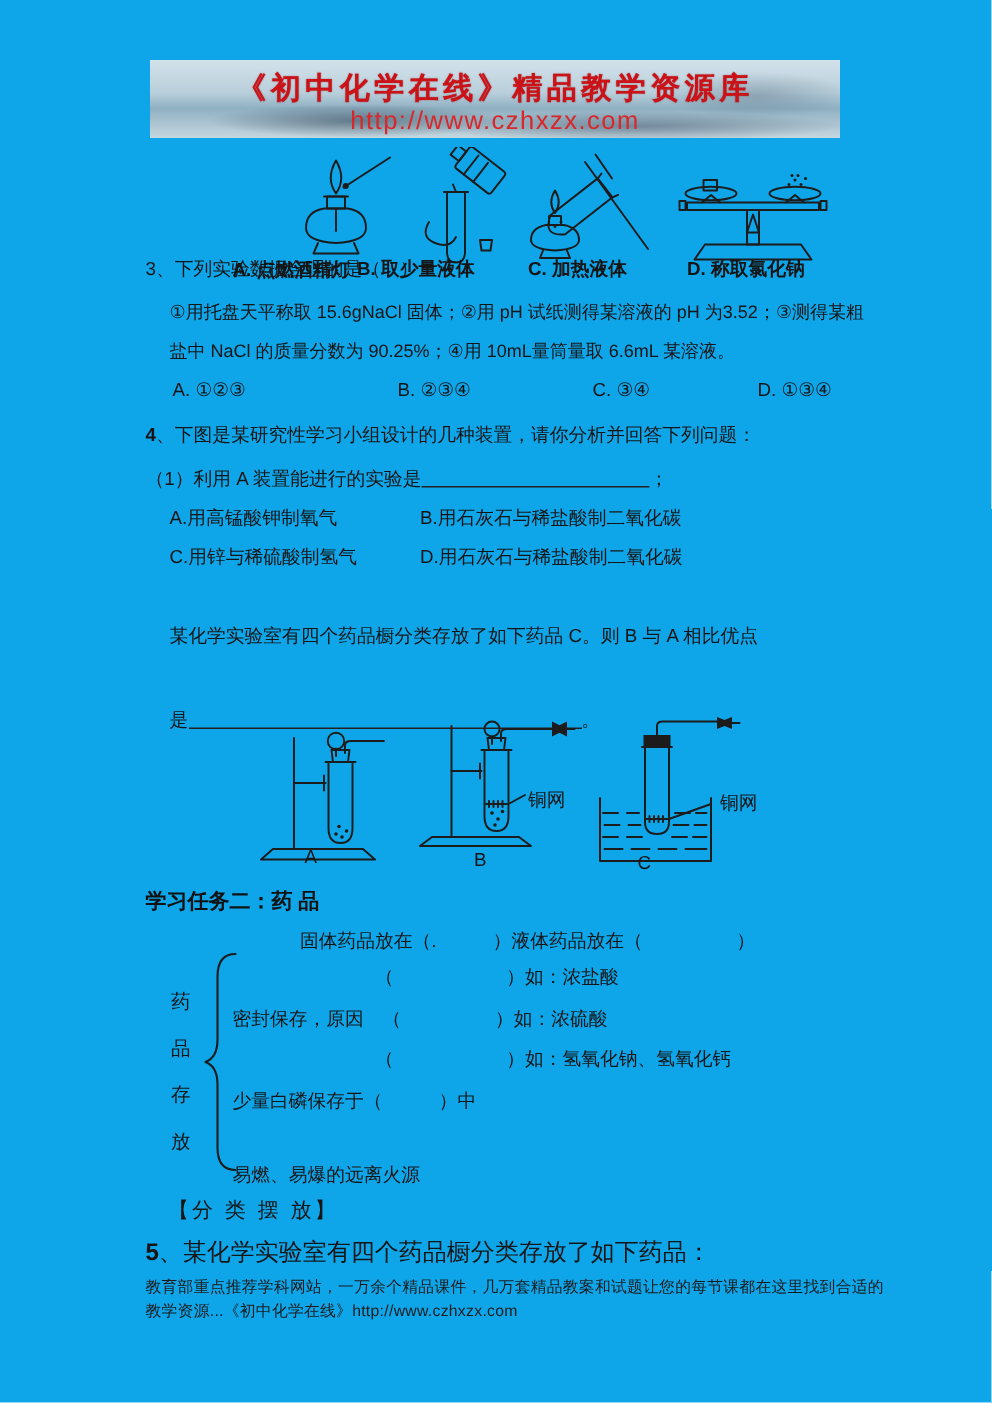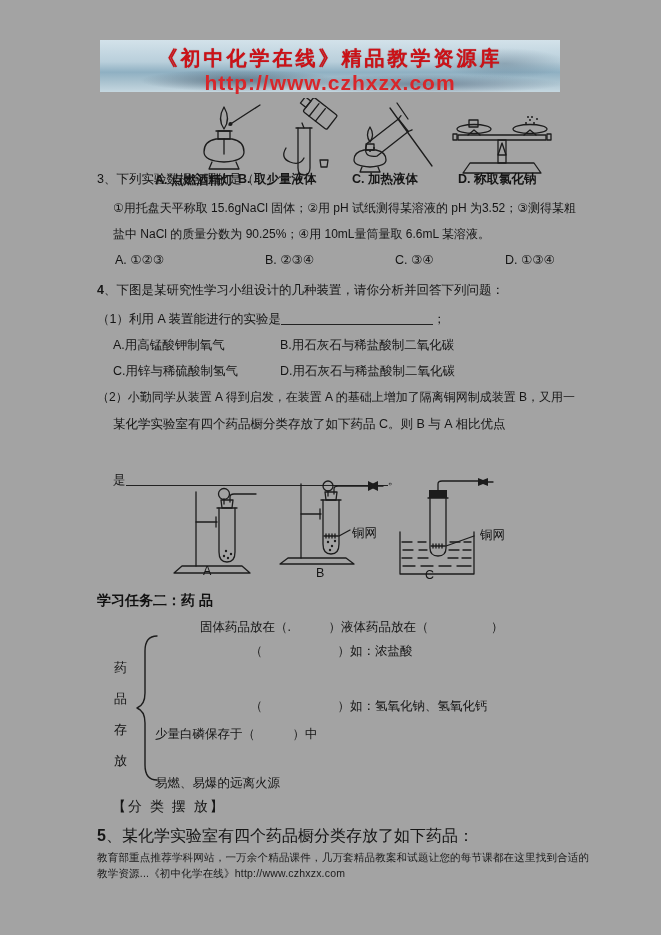--- a/index.html
+++ b/index.html
@@ -1,17 +1,17 @@
 <!DOCTYPE html>
 <html><head>
 <meta charset="utf-8">
 <style>
   html,body{margin:0;padding:0;background:#fff;}
   #page{
-    position:relative;width:661px;height:935px;background:#a3a3a3;overflow:hidden;
+    position:relative;width:661px;height:935px;background:#0ea5e9;overflow:hidden;
     font-family:"Liberation Sans","DejaVu Sans",sans-serif;color:#111;
   }
   .abs{position:absolute;white-space:nowrap;}
   .txt{font-size:12.5px;line-height:1.2;color:#151515;}
   .sm{font-size:12px;}
   .bold{font-weight:bold;}
   .blank{display:inline-block;border-bottom:1px solid #222;height:13px;vertical-align:-2px;}
   
   #banner{
     left:100px;top:40px;width:460px;height:52px;
@@ -21,21 +21,21 @@
       radial-gradient(90px 22px at 88% 45%, rgba(70,95,115,.35), transparent 70%),
       linear-gradient(180deg,#d3e2ea 0%,#b9cfdb 42%,#8fb0c2 62%,#a9c2cf 80%,#c5d7e0 100%);
     text-align:center;
   }
   #banner .title{
     margin-top:5px;font-size:20px;font-weight:bold;color:#cc1117;
     letter-spacing:3px;font-family:"Liberation Serif","DejaVu Serif",serif;
     text-shadow:0 0 1px rgba(120,0,0,.6);
   }
   #banner .url{
-    margin-top:-1px;font-size:21px;font-weight:bold;color:#d8262a;
+    margin-top:-1px;font-size:17px;font-weight:normal;color:#d8262a;
     font-family:"Liberation Sans","DejaVu Sans",sans-serif;letter-spacing:1px;
   }
   svg.lineart{position:absolute;}
   svg.lineart path,svg.lineart line,svg.lineart rect,svg.lineart circle,svg.lineart ellipse{
     stroke:#1c1c1c;fill:none;stroke-width:1.3;stroke-linecap:round;stroke-linejoin:round;
   }
   svg.lineart .fill{fill:#1c1c1c;stroke:none;}
   svg.lineart .dot{fill:#1c1c1c;stroke:none;}
   .vlabel{width:16px;font-size:13px;line-height:31px;word-break:break-all;white-space:normal;}
   .footer{font-size:10.5px;color:#1a1a1a;letter-spacing:.2px;}
@@ -125,21 +125,20 @@
   <div class="abs txt" style="left:505px;top:253px">D. ①③④</div>
 
   <div class="abs txt" style="left:97px;top:283px"><b>4</b><span>、下图是某研究性学习小组设计的几种装置，请你分析并回答下列问题：</span></div>
   <div class="abs txt" style="left:97px;top:311px">
     <span>（1）利用 A 装置能进行的实验是</span><span class="blank" style="width:152px"></span><span>；</span>
   </div>
   <div class="abs txt" style="left:113px;top:338px">A.用高锰酸钾制氧气</div>
   <div class="abs txt" style="left:280px;top:338px">B.用石灰石与稀盐酸制二氧化碳</div>
   <div class="abs txt" style="left:113px;top:364px">C.用锌与稀硫酸制氢气</div>
   <div class="abs txt" style="left:280px;top:364px">D.用石灰石与稀盐酸制二氧化碳</div>
-  <div class="abs txt sm" style="left:97px;top:390px">（2）小勤同学从装置 A 得到启发，在装置 A 的基础上增加了隔离铜网制成装置 B，又用一</div>
   <div class="abs txt" style="left:113px;top:417px">某化学实验室有四个药品橱分类存放了如下药品 C。则 B 与 A 相比优点</div>
   <div class="abs txt" style="left:113px;top:472px">
     <span>是</span><span class="blank" style="width:262px"></span><span>。</span>
   </div>
 
   <svg class="lineart" style="left:168px;top:486px" width="95" height="92" viewBox="0 0 95 92">
     <path d="M28 6 V80"></path>
     <path d="M14 80 L74 80 L82 87 L6 87 Z"></path>
     <path d="M28 36 H49"></path>
     <path d="M48 31 V41"></path>
@@ -204,20 +203,21 @@
   <div class="abs bold" style="left:97px;top:592px;font-size:14px">学习任务二：药 品</div>
   <div class="abs txt" style="left:200px;top:620px">固体药品放在（.　　　）液体药品放在（　　　　　）</div>
 
   <div class="abs txt vlabel" style="left:114px;top:652px">药品存放</div>
 
   <svg class="lineart" style="left:134px;top:634px" width="26" height="148" viewBox="0 0 26 148">
     <path d="M23 2 Q11 2 11 17 V59 Q11 71 3 74 Q11 77 11 89 V131 Q11 146 23 146" style="stroke-width:1.4"></path>
   </svg>
 
   <div class="abs txt" style="left:250px;top:644px">（　　　　　　）如：浓盐酸</div>
+  <div class="abs txt" style="left:155px;top:672px">密封保存，原因　（　　　　　）如：浓硫酸</div>
   <div class="abs txt" style="left:250px;top:699px">（　　　　　　）如：氢氧化钠、氢氧化钙</div>
   <div class="abs txt" style="left:155px;top:727px">少量白磷保存于（　　　）中</div>
   <div class="abs txt" style="left:155px;top:776px">易燃、易爆的远离火源</div>
 
   <div class="abs txt" style="left:112px;top:798px;font-size:14px;letter-spacing:2px">【分 类 摆 放】</div>
 
   <div class="abs txt" style="left:97px;top:826px;font-size:16px"><b>5</b><span>、某化学实验室有四个药品橱分类存放了如下药品：</span></div>
 
   <div class="abs footer" style="left:97px;top:851px">教育部重点推荐学科网站，一万余个精品课件，几万套精品教案和试题让您的每节课都在这里找到合适的</div>
   <div class="abs footer" style="left:97px;top:867px">教学资源...《初中化学在线》http://www.czhxzx.com</div>

